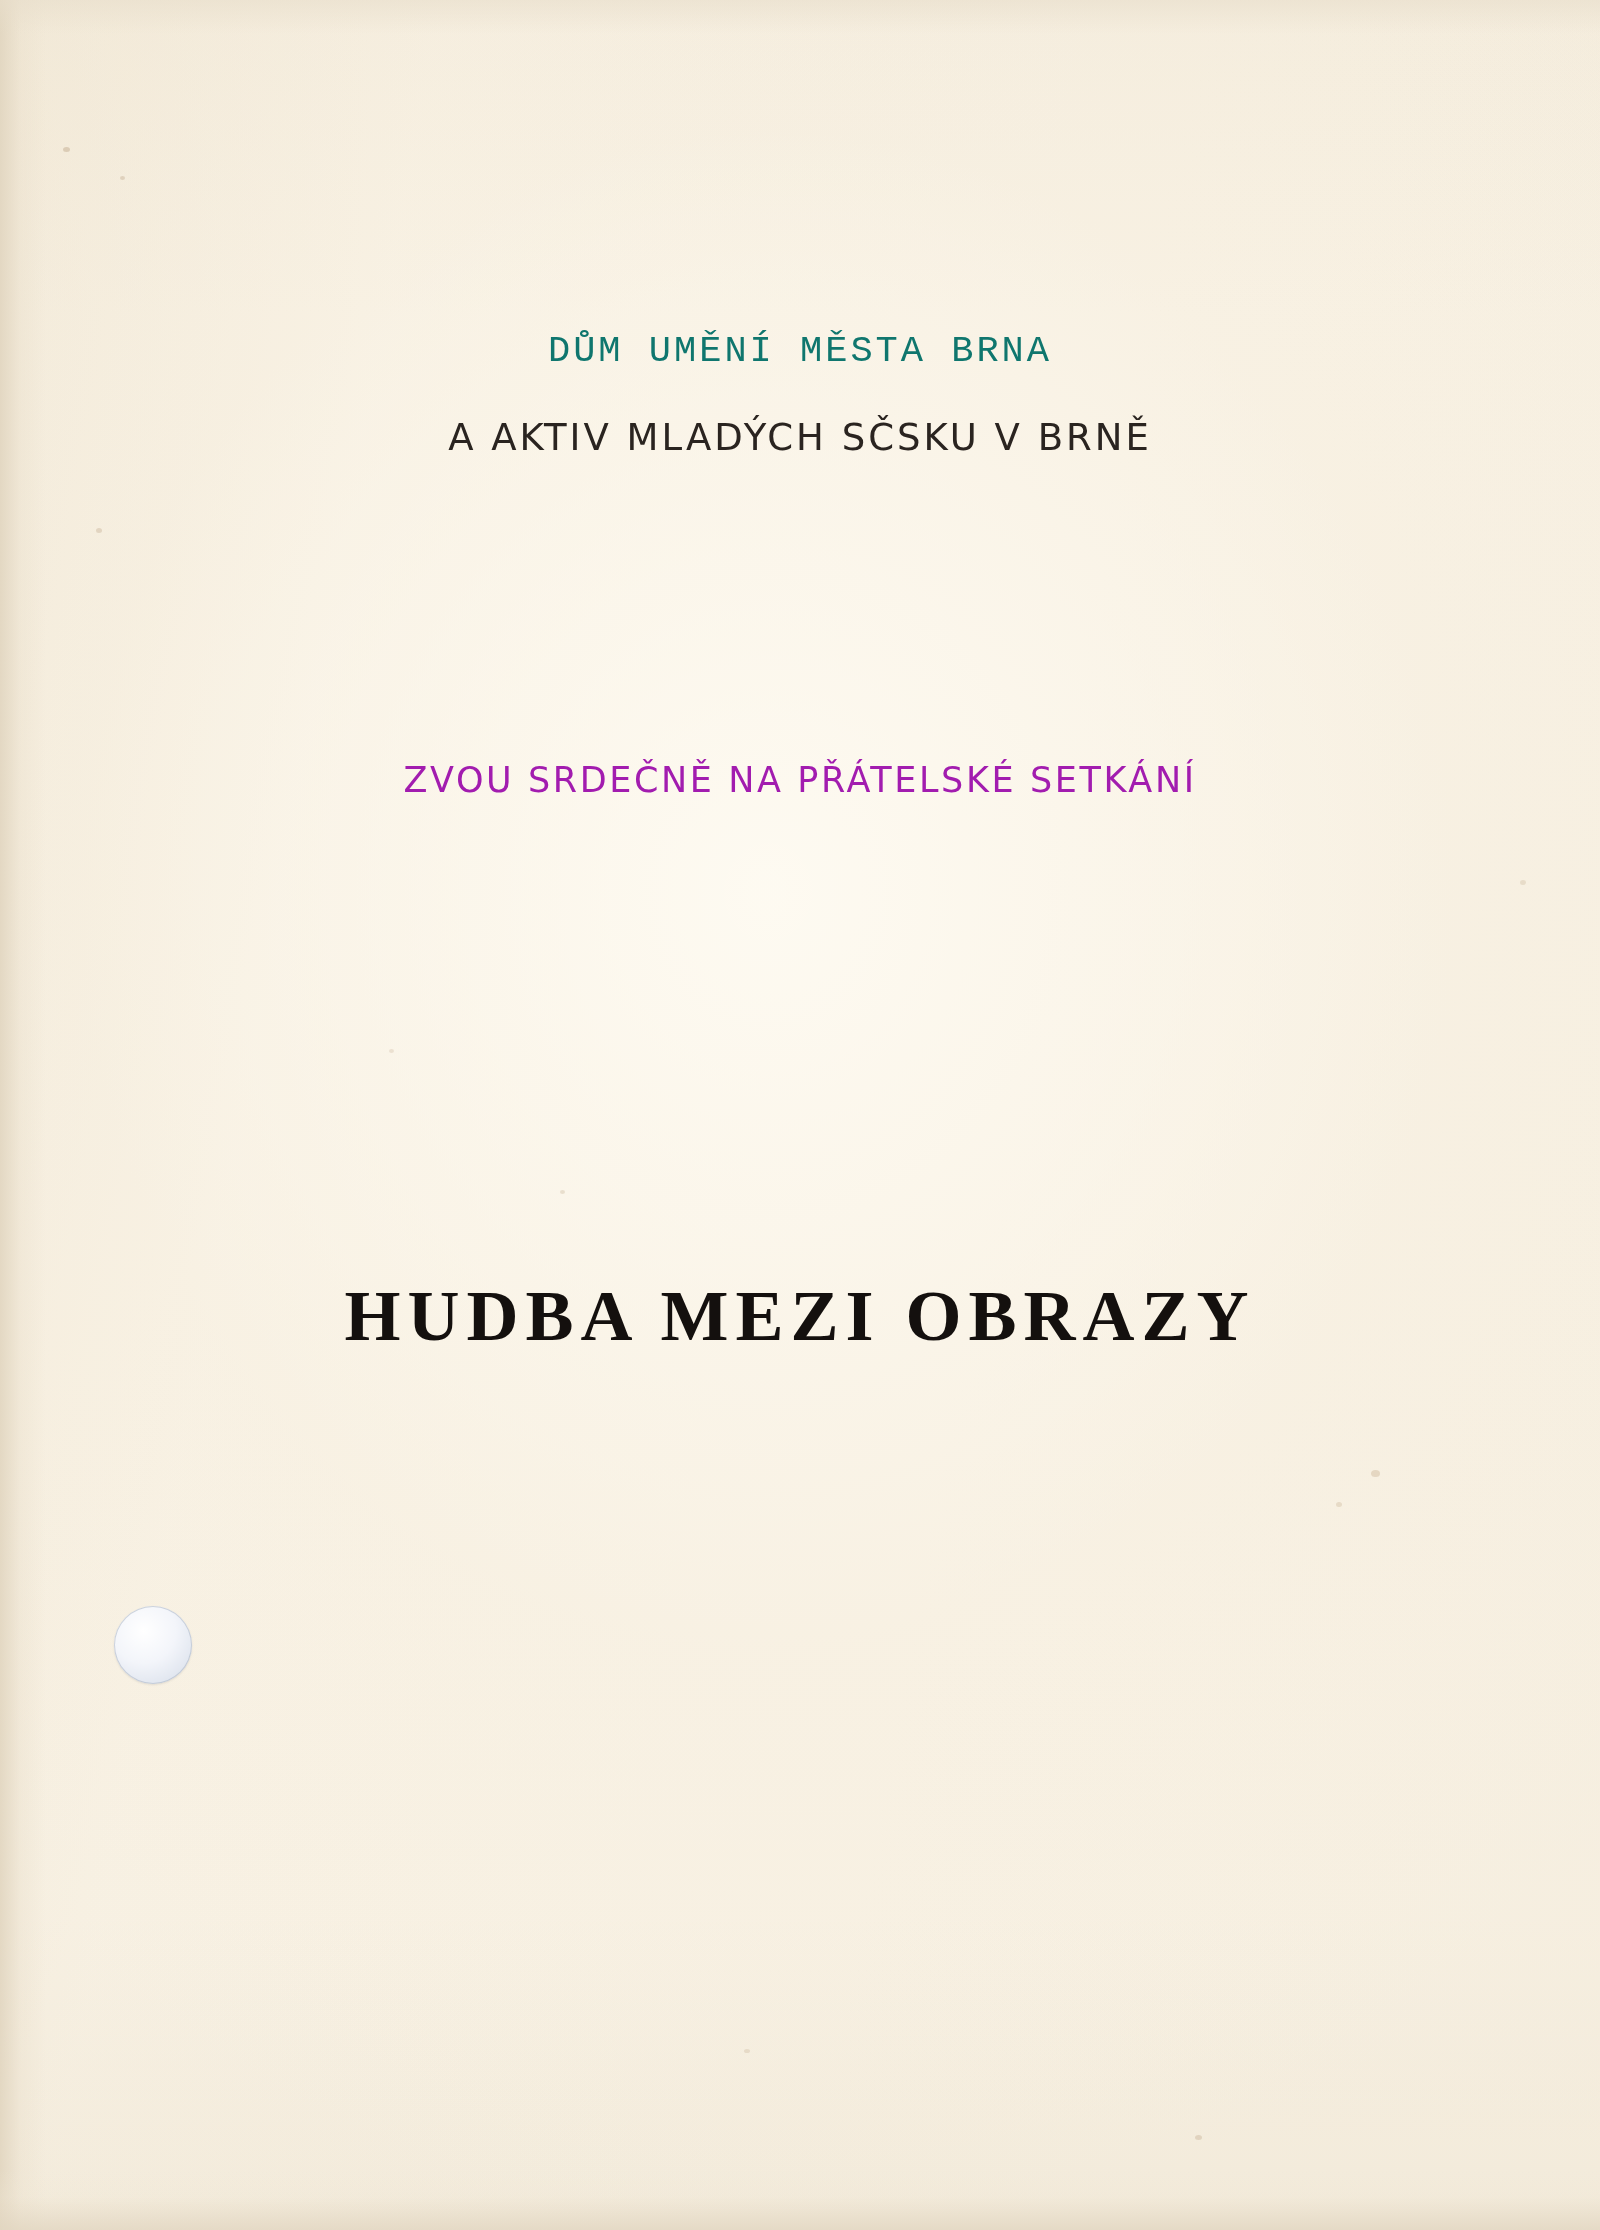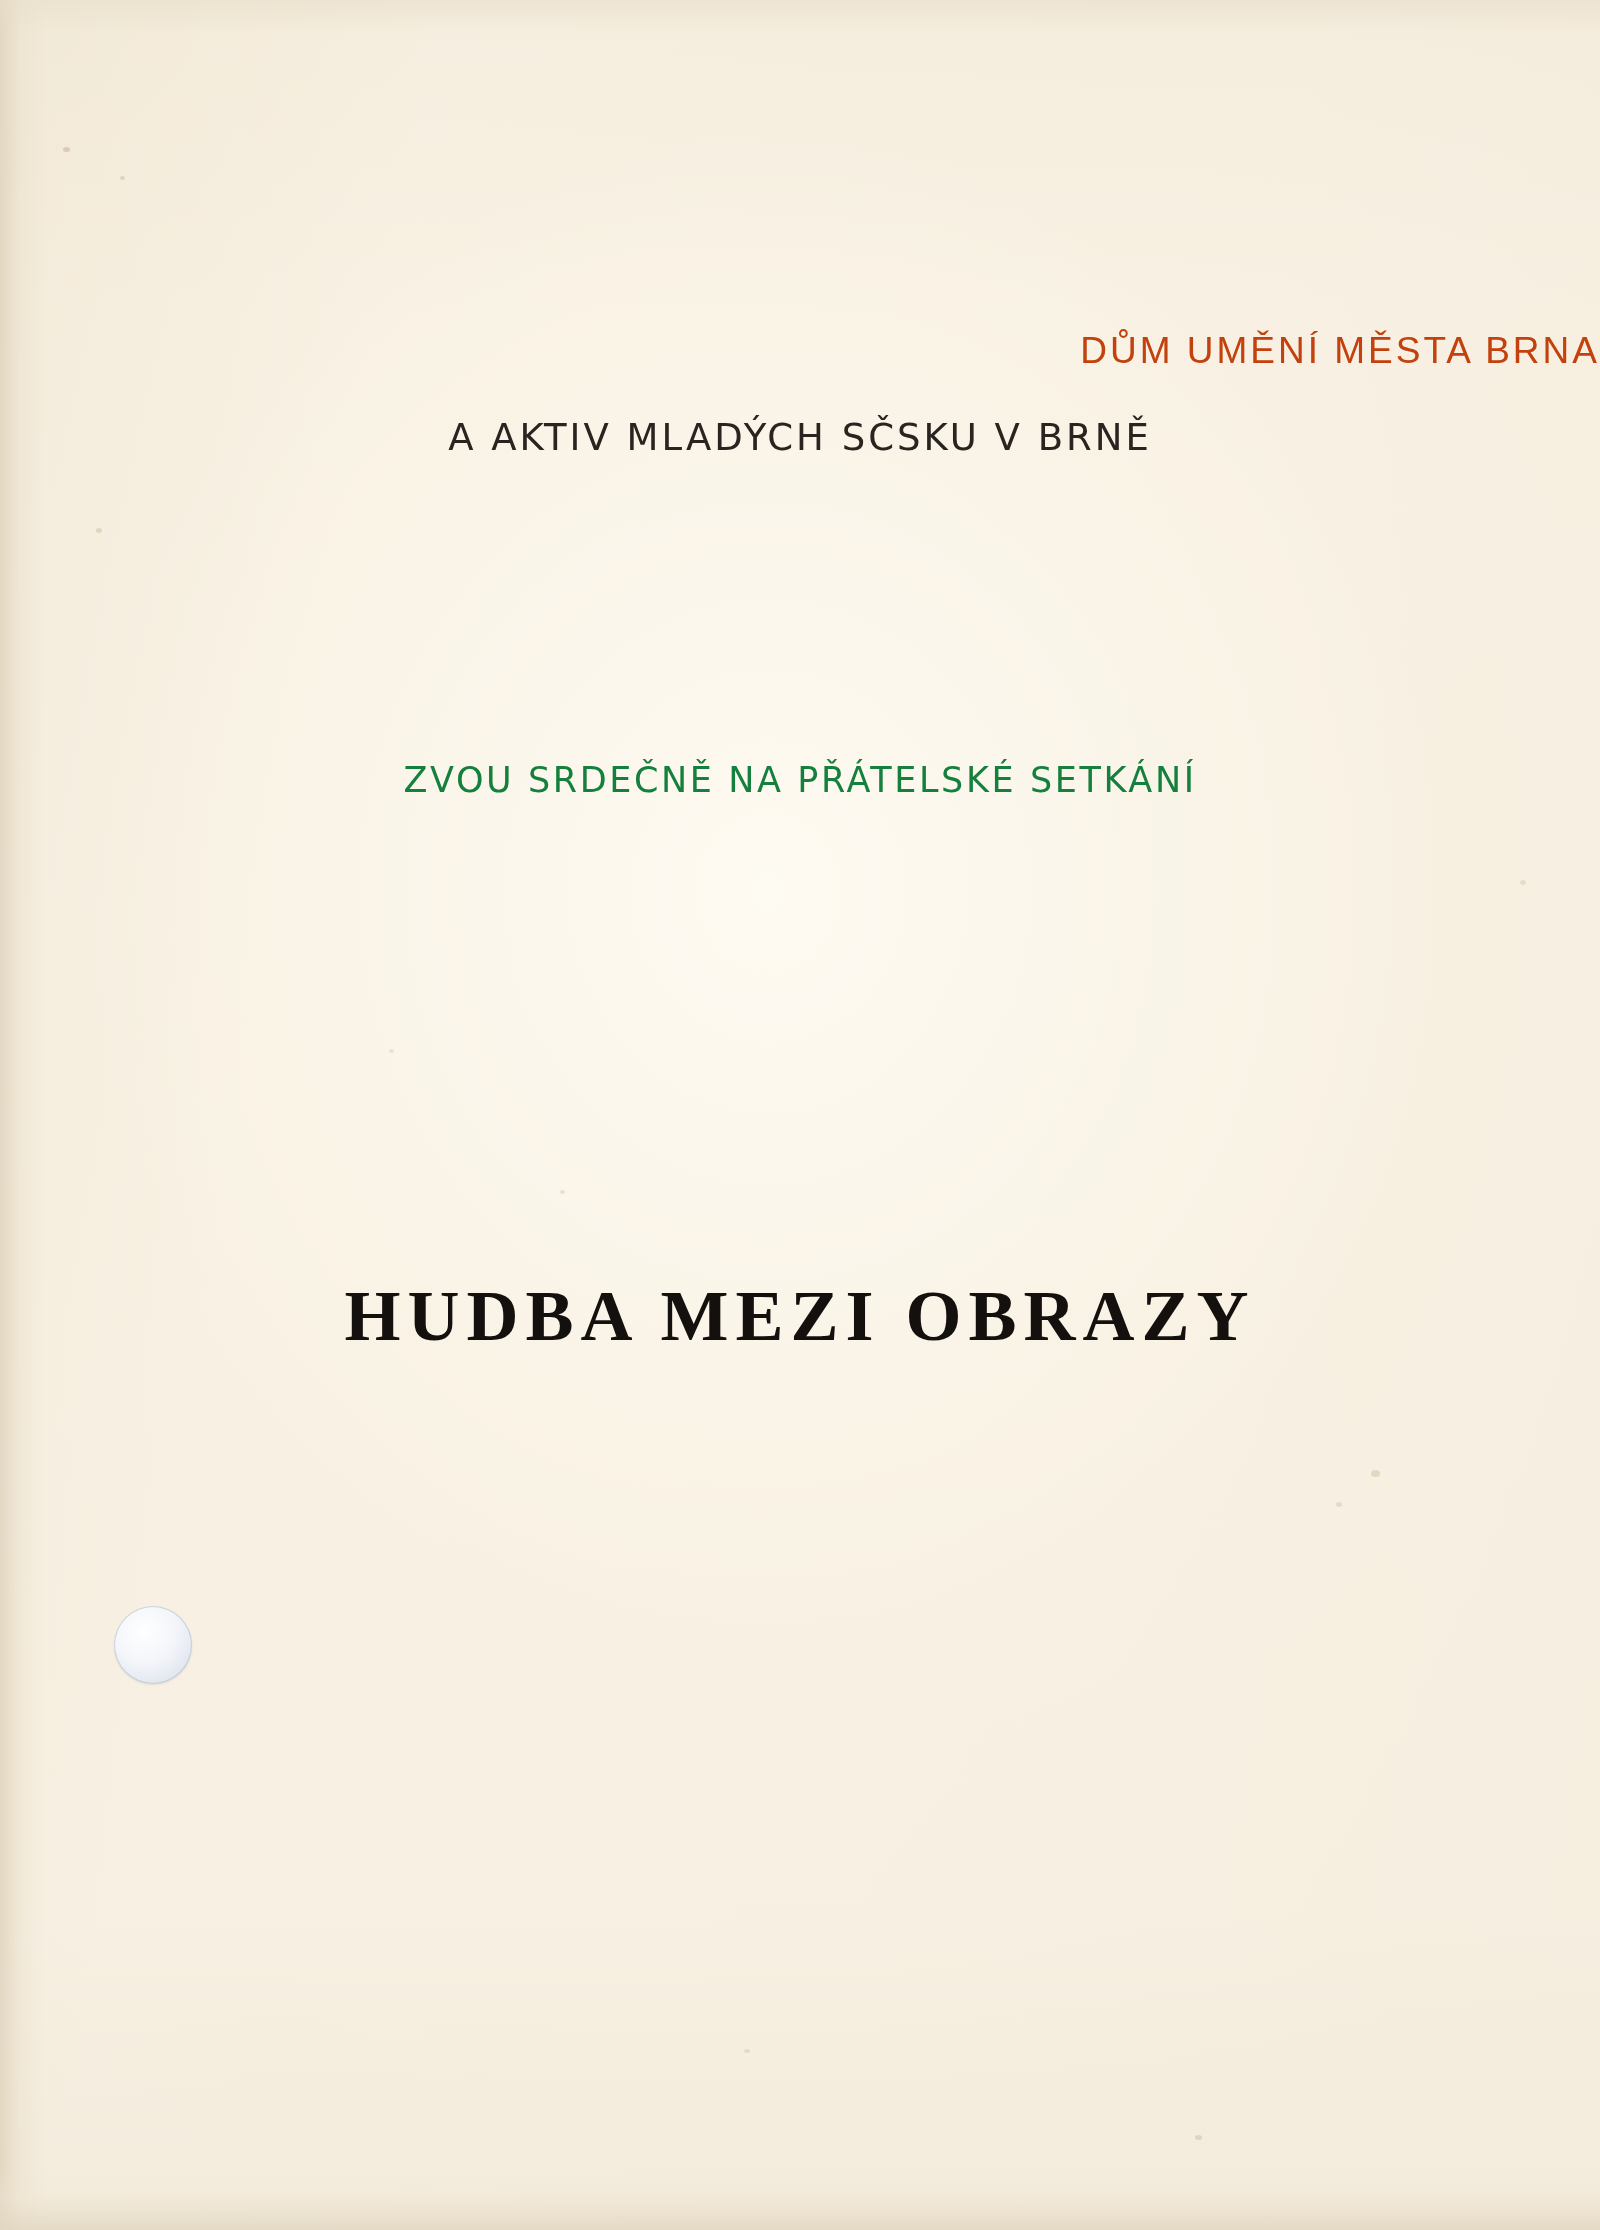--- a/index.html
+++ b/index.html
@@ -72,43 +72,42 @@
     color: #241f1c;
   }
 
   .host-line-1 {
     position: absolute;
     top: 330px;
     width: 100%;
     font-size: 37px;
     letter-spacing: 3.0px;
     font-weight: 400;
-    font-family: Liberation Sans, sans-serif;
-    color: #c2410c;
-    text-align: right;
+    font-family: Liberation Mono, monospace;
+    color: #0f766e;
   }
   .host-line-2 {
     position: absolute;
     top: 416px;
     width: 100%;
     font-size: 37px;
     letter-spacing: 3.0px;
     font-weight: 400;
     font-family: "DejaVu Sans", sans-serif;
     color: #2a2420;
   }
   .invite-line {
     position: absolute;
     top: 760px;
     width: 100%;
     font-size: 35px;
     letter-spacing: 2.6px;
     font-weight: 400;
     font-family: "DejaVu Sans", sans-serif;
-    color: #15803d;
+    color: #a21caf;
   }
   .event-title {
     position: absolute;
     top: 1275px;
     width: 100%;
     font-size: 72px;
     letter-spacing: 7px;
     font-weight: 700;
     font-family: "Liberation Serif", serif;
     color: #14100e;

